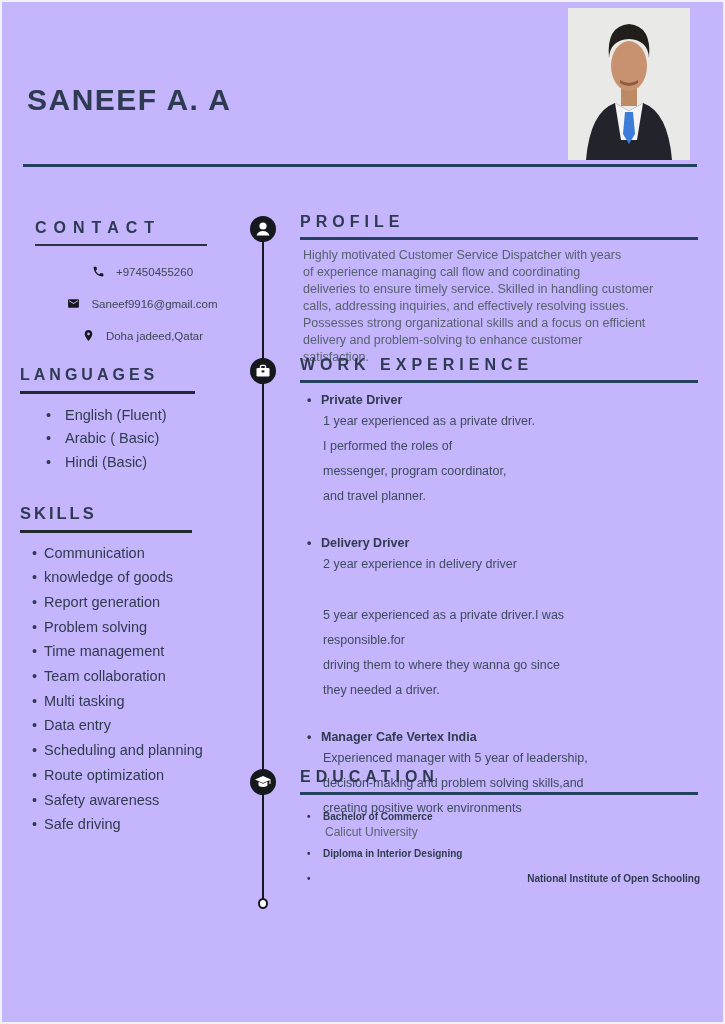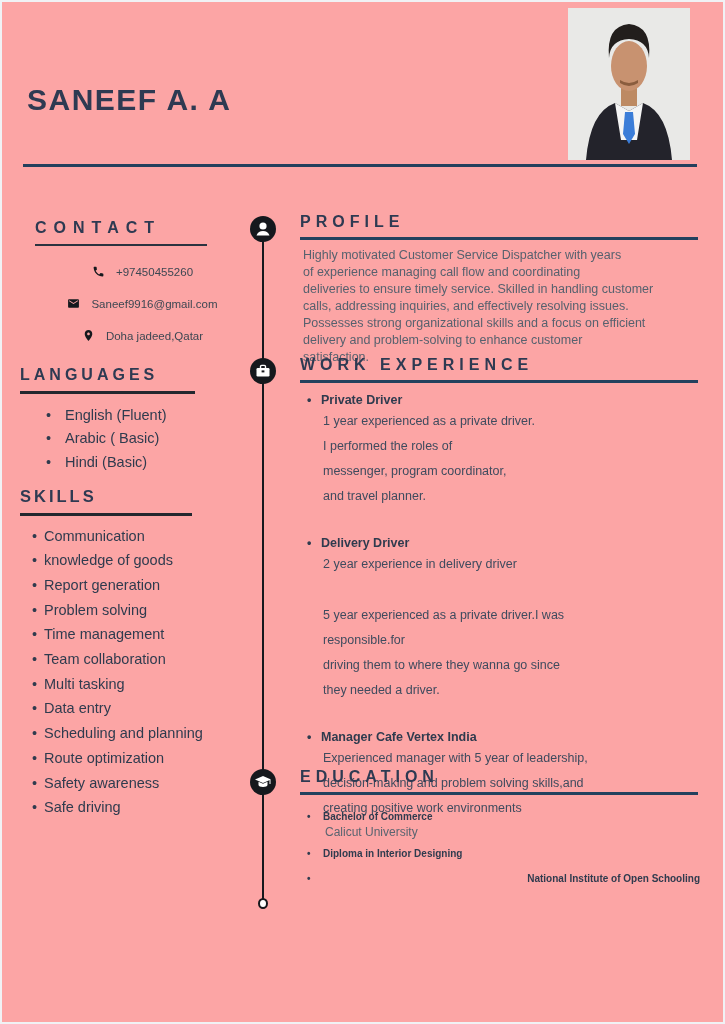--- a/index.html
+++ b/index.html
@@ -3,21 +3,21 @@
 <meta charset="utf-8">
 <style>
   * { margin:0; padding:0; box-sizing:border-box; }
   html,body { width:725px; height:1024px; }
   body {
     font-family:"Liberation Sans", sans-serif;
     background:#f3f5f7;
   }
   .page {
     position:relative; width:725px; height:1024px;
-    background:#fca5a5; overflow:hidden;
+    background:#c4b5fd; overflow:hidden;
     box-shadow: inset 0 0 0 2px #f0f2f5;
   }
 
   
   .name {
     position:absolute; left:27px; top:83px;
     font-size:30px; font-weight:800; letter-spacing:1.5px;
     color:#2e3a52;
   }
   .photo {
@@ -48,21 +48,21 @@
 
   .lang-heading { margin-top:24px; letter-spacing:4px; }
   .lang-rule { margin-top:7px; width:175px; height:2.5px; background:#23272e; }
   .lang-list { margin-top:10px; }
   .lang-item {
     position:relative; margin-left:26px; padding-left:19px;
     font-size:14.5px; line-height:23.5px; color:#2f3b4e;
   }
   .lang-item::before { content:"•"; position:absolute; left:0; color:#2f3b4e; }
 
-  .skills-heading { margin-top:13px; letter-spacing:3px; font-size:16.5px; }
+  .skills-heading { margin-top:30px; letter-spacing:3px; font-size:16.5px; }
   .skills-rule { margin-top:7px; width:172px; height:2.5px; background:#23272e; }
   .skills-list { margin-top:8px; }
   .skill-item {
     position:relative; margin-left:12px; padding-left:12px;
     font-size:14.5px; line-height:24.7px; color:#2f3b4e;
   }
   .skill-item::before { content:"•"; position:absolute; left:0; color:#2f3b4e; }
 
   
   .timeline-line {

